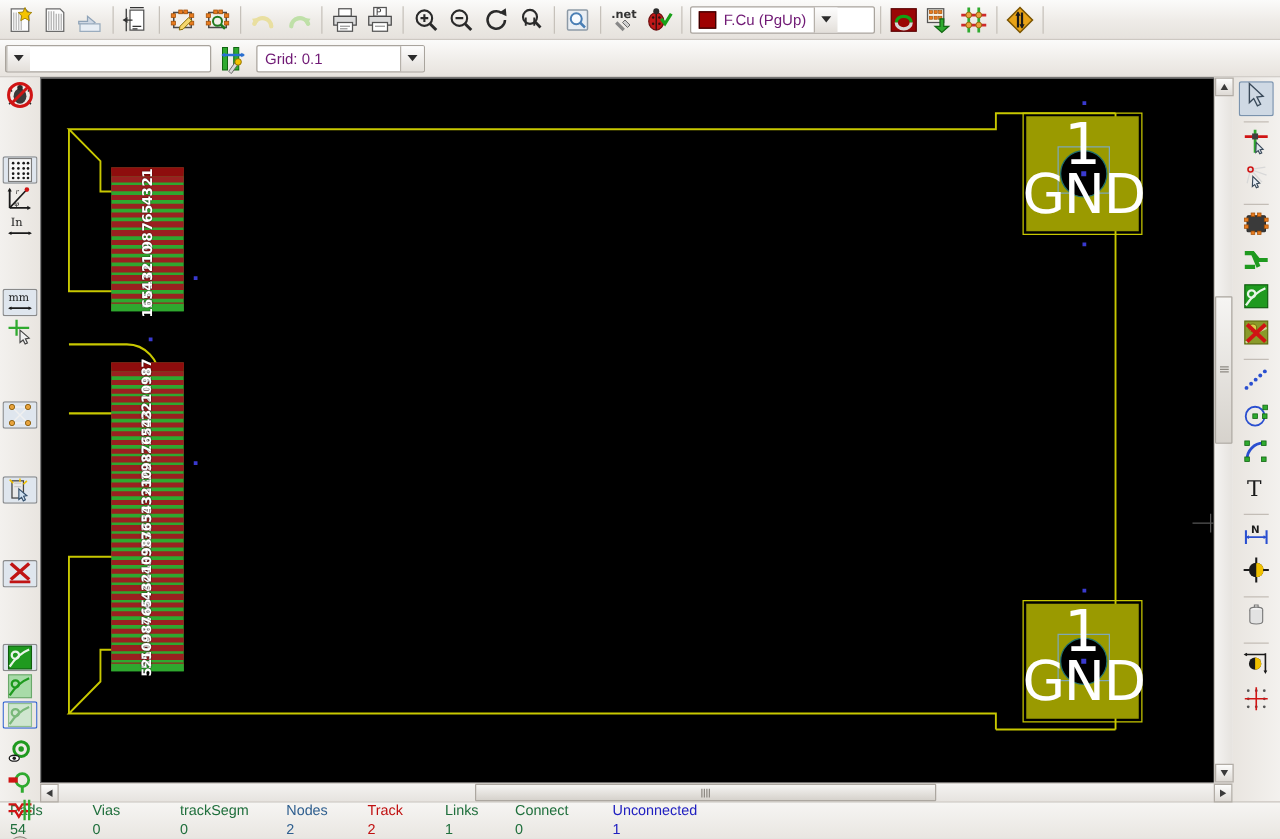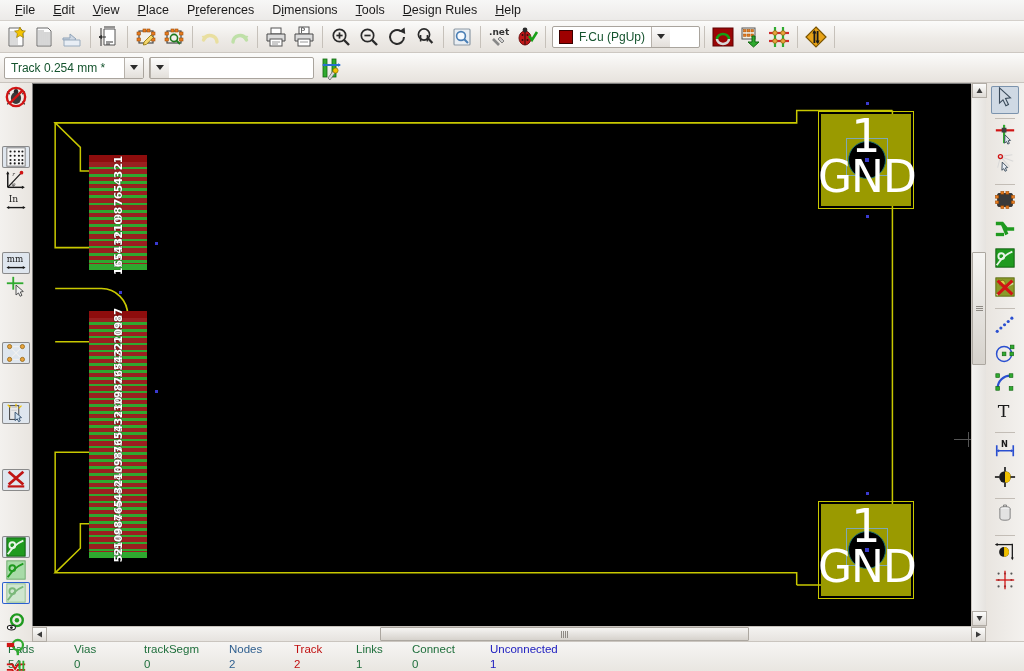--- a/index.html
+++ b/index.html
@@ -48,21 +48,21 @@
     background: linear-gradient(to bottom, #fbfbfa 0%, #efece8 60%, #e7e3de 100%);
     border-bottom: 1px solid #c9c4be;
     display: flex; align-items: center; padding: 0 4px; gap: 5px;
   }
   .combo {
     height: 22px; display: flex; align-items: stretch;
     border: 1px solid #a9a49d; background: #fff; border-radius: 2px;
   }
   .combo .val {
     display: flex; align-items: center; padding: 0 6px;
-    font-size: 12px; color: #14532d; white-space: nowrap; overflow: hidden;
+    font-size: 12px; color: #701a75; white-space: nowrap; overflow: hidden;
   }
   .combo .arrow {
     width: 19px; border-left: 1px solid #b6b1aa;
     background: linear-gradient(to bottom,#fdfdfd,#e3dfda);
     display: flex; align-items: center; justify-content: center;
   }
   .combo .arrow::after {
     content: ""; width: 0; height: 0;
     border-left: 4px solid transparent; border-right: 4px solid transparent;
     border-top: 5px solid #2b2b2b;
@@ -151,31 +151,20 @@
   .cross-marker { position: absolute; }
   .cross-marker::before, .cross-marker::after { content:""; position:absolute; background:#555; }
   .cross-marker::before { left:0; top:7px; width:19px; height:1px; }
   .cross-marker::after { left:14px; top:0; width:1px; height:15px; }
 </style>
 </head>
 <body>
 
 <div id="app">
 
-  <div class="menubar">
-    <div class="menu-item"><u>F</u><span>ile</span></div>
-    <div class="menu-item"><u>E</u>dit</div>
-    <div class="menu-item"><u>V</u>iew</div>
-    <div class="menu-item"><u>P</u>lace</div>
-    <div class="menu-item">P<u>r</u>eferences</div>
-    <div class="menu-item">D<u>i</u>mensions</div>
-    <div class="menu-item"><u>T</u>ools</div>
-    <div class="menu-item"><u>D</u>esign Rules</div>
-    <div class="menu-item"><u>H</u>elp</div>
-  </div>
 
   <div class="toolbar-main">
 
     <div class="tb-btn">
       <svg width="24" height="24" viewBox="0 0 24 24">
         <path d="M5 3 h11 l3 3 v15 h-14 z" fill="#fdfdfd" stroke="#6b6b6b" stroke-width="1"></path>
         <g stroke="#b8b8b8" stroke-width="1">
           <line x1="7" y1="6" x2="7" y2="20"></line>
             <line x1="9" y1="6" x2="9" y2="20"></line>
           <line x1="11" y1="6" x2="11" y2="20"></line>
@@ -425,41 +414,41 @@
         </g>
         <polygon points="10.4,5 8.3,8.6 12.5,8.6" fill="#1a1a1a"></polygon>
         <polygon points="13.6,19 11.5,15.4 15.7,15.4" fill="#1a1a1a"></polygon>
       </svg>
     </div>
 
     <div class="tb-sep"></div>
   </div>
 
   <div class="toolbar-aux">
-    <div class="combo" style="width:140px;">
-      <div class="val" style="flex:1 1 auto;">Track 0.254 mm *</div>
-      <div class="arrow"></div>
-    </div>
 
     <div class="combo" style="width:165px;">
       <div class="arrow"></div>
     </div>
 
     <div class="tb-btn" style="width:26px;height:26px;">
       <svg width="24" height="24" viewBox="0 0 24 24">
         <rect x="3" y="3" width="4" height="18" fill="#2faa2f" stroke="#116611" stroke-width=".8"></rect>
         <rect x="12" y="3" width="4" height="18" fill="#2faa2f" stroke="#116611" stroke-width=".8"></rect>
         <line x1="3" y1="9" x2="20" y2="9" stroke="#2a6fd0" stroke-width="2"></line>
         <polygon points="2,9 5,7.2 5,10.8" fill="#2a6fd0"></polygon>
         <polygon points="21,9 18,7.2 18,10.8" fill="#2a6fd0"></polygon>
         <path d="M8 22 l5 -7 2 2 -5 7 z" fill="#d8d8d8" stroke="#5a5a5a" stroke-width=".7"></path>
         <circle cx="15.5" cy="14.5" r="2.6" fill="#f2c200" stroke="#8a6a00" stroke-width=".7"></circle>
       </svg>
     </div>
 
+    <div class="combo" style="width:135px;">
+      <div class="val" style="flex:1 1 auto;">Grid: 0.1</div>
+      <div class="arrow"></div>
+    </div>
 
   </div>
 
   <div class="body-area">
 
     <div class="vtoolbar">
 
       <div class="vt-btn">
         <svg width="22" height="22" viewBox="0 0 24 24">
           <ellipse cx="12" cy="13" rx="5.6" ry="6.6" fill="#3a3a3a"></ellipse>

